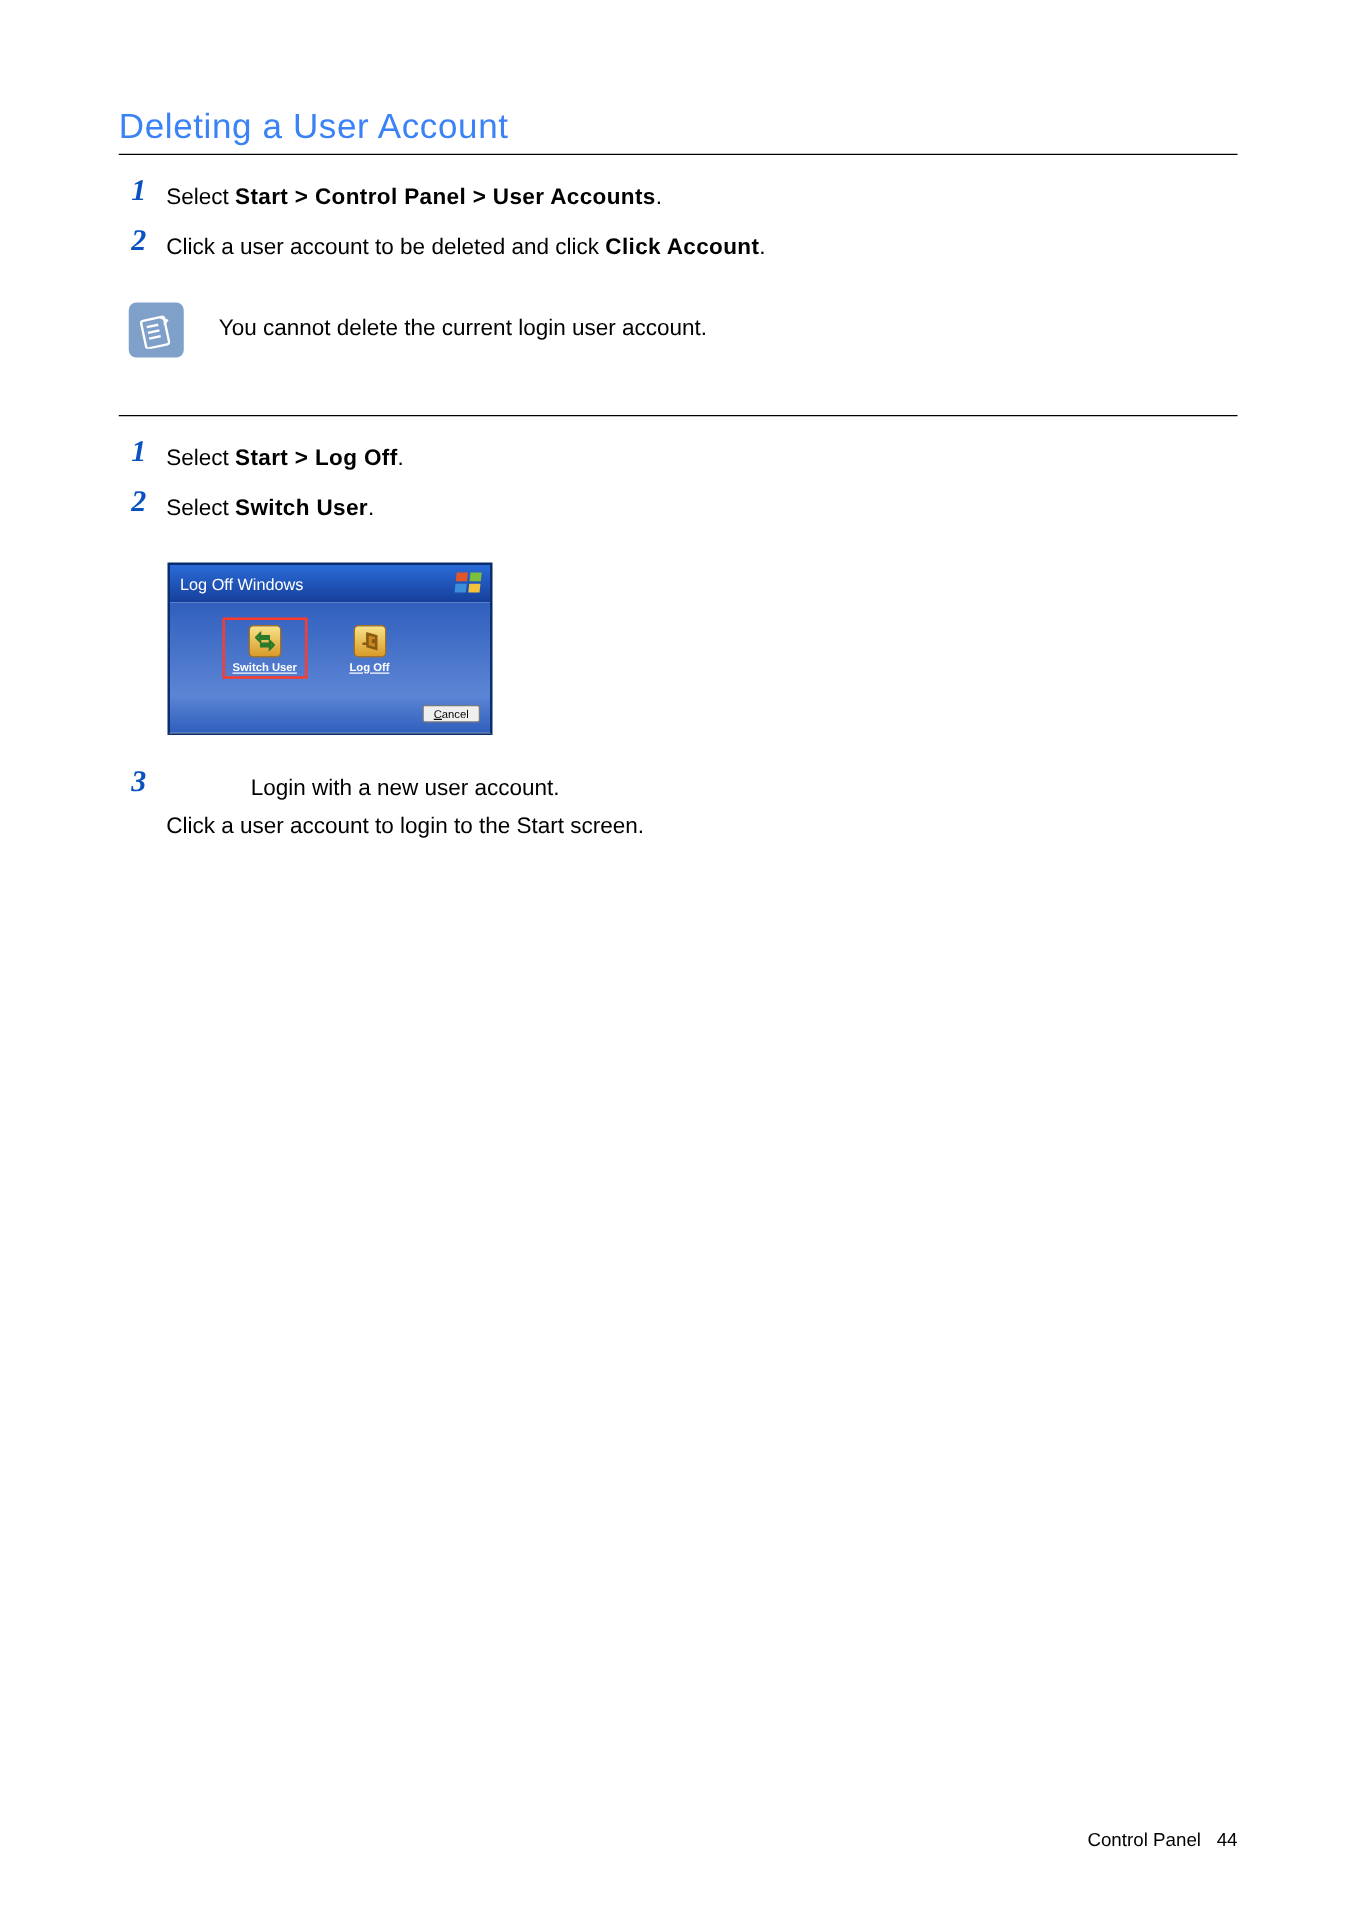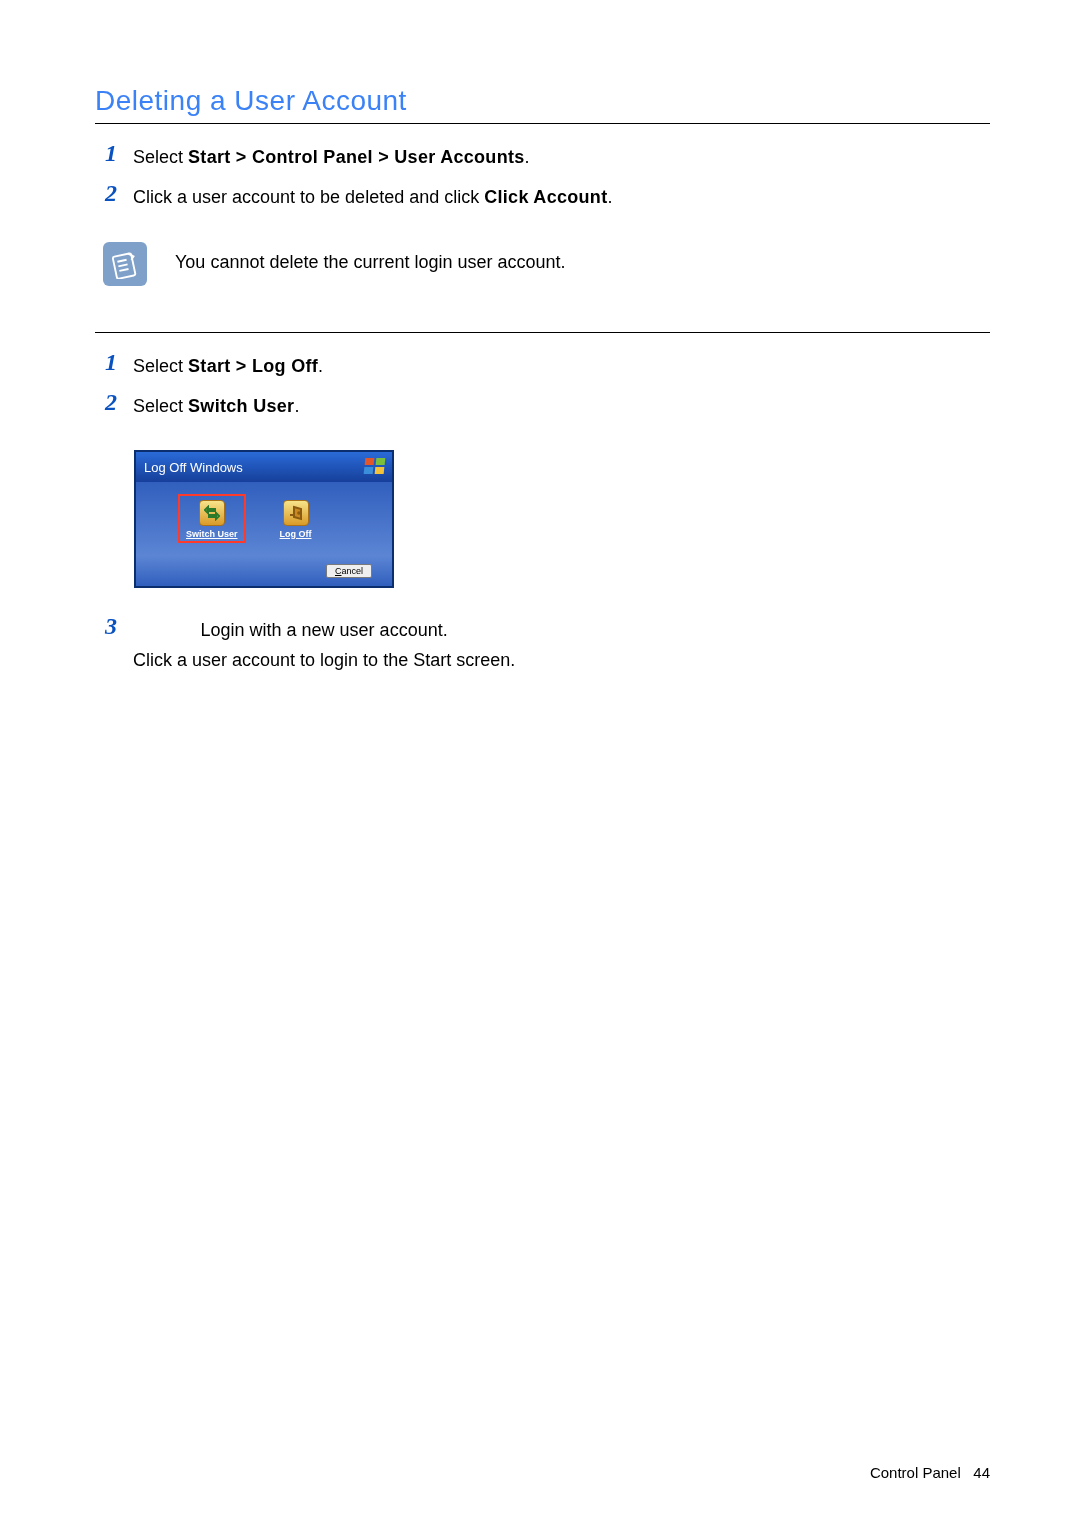--- a/index.html
+++ b/index.html
@@ -141,21 +141,21 @@
     border: 2px solid #ff3a2a;
     padding: 4px 6px 2px 6px;
     margin: -6px -8px -4px -8px;
   }
   .dialog-footer {
     height: 30px;
     background: linear-gradient(to bottom, #5c85d4 0%, #305fbd 100%);
     display: flex;
     align-items: center;
     justify-content: flex-end;
-    padding-right: 20px;
+    padding-right: 8px;
   }
   .cancel-btn {
     font-size: 9px;
     padding: 1px 8px;
     background: #efefef;
     border: 1px solid #7a7a7a;
     border-radius: 2px;
     font-family: Tahoma, Arial, sans-serif;
   }
   .cancel-btn .u { text-decoration: underline; }

